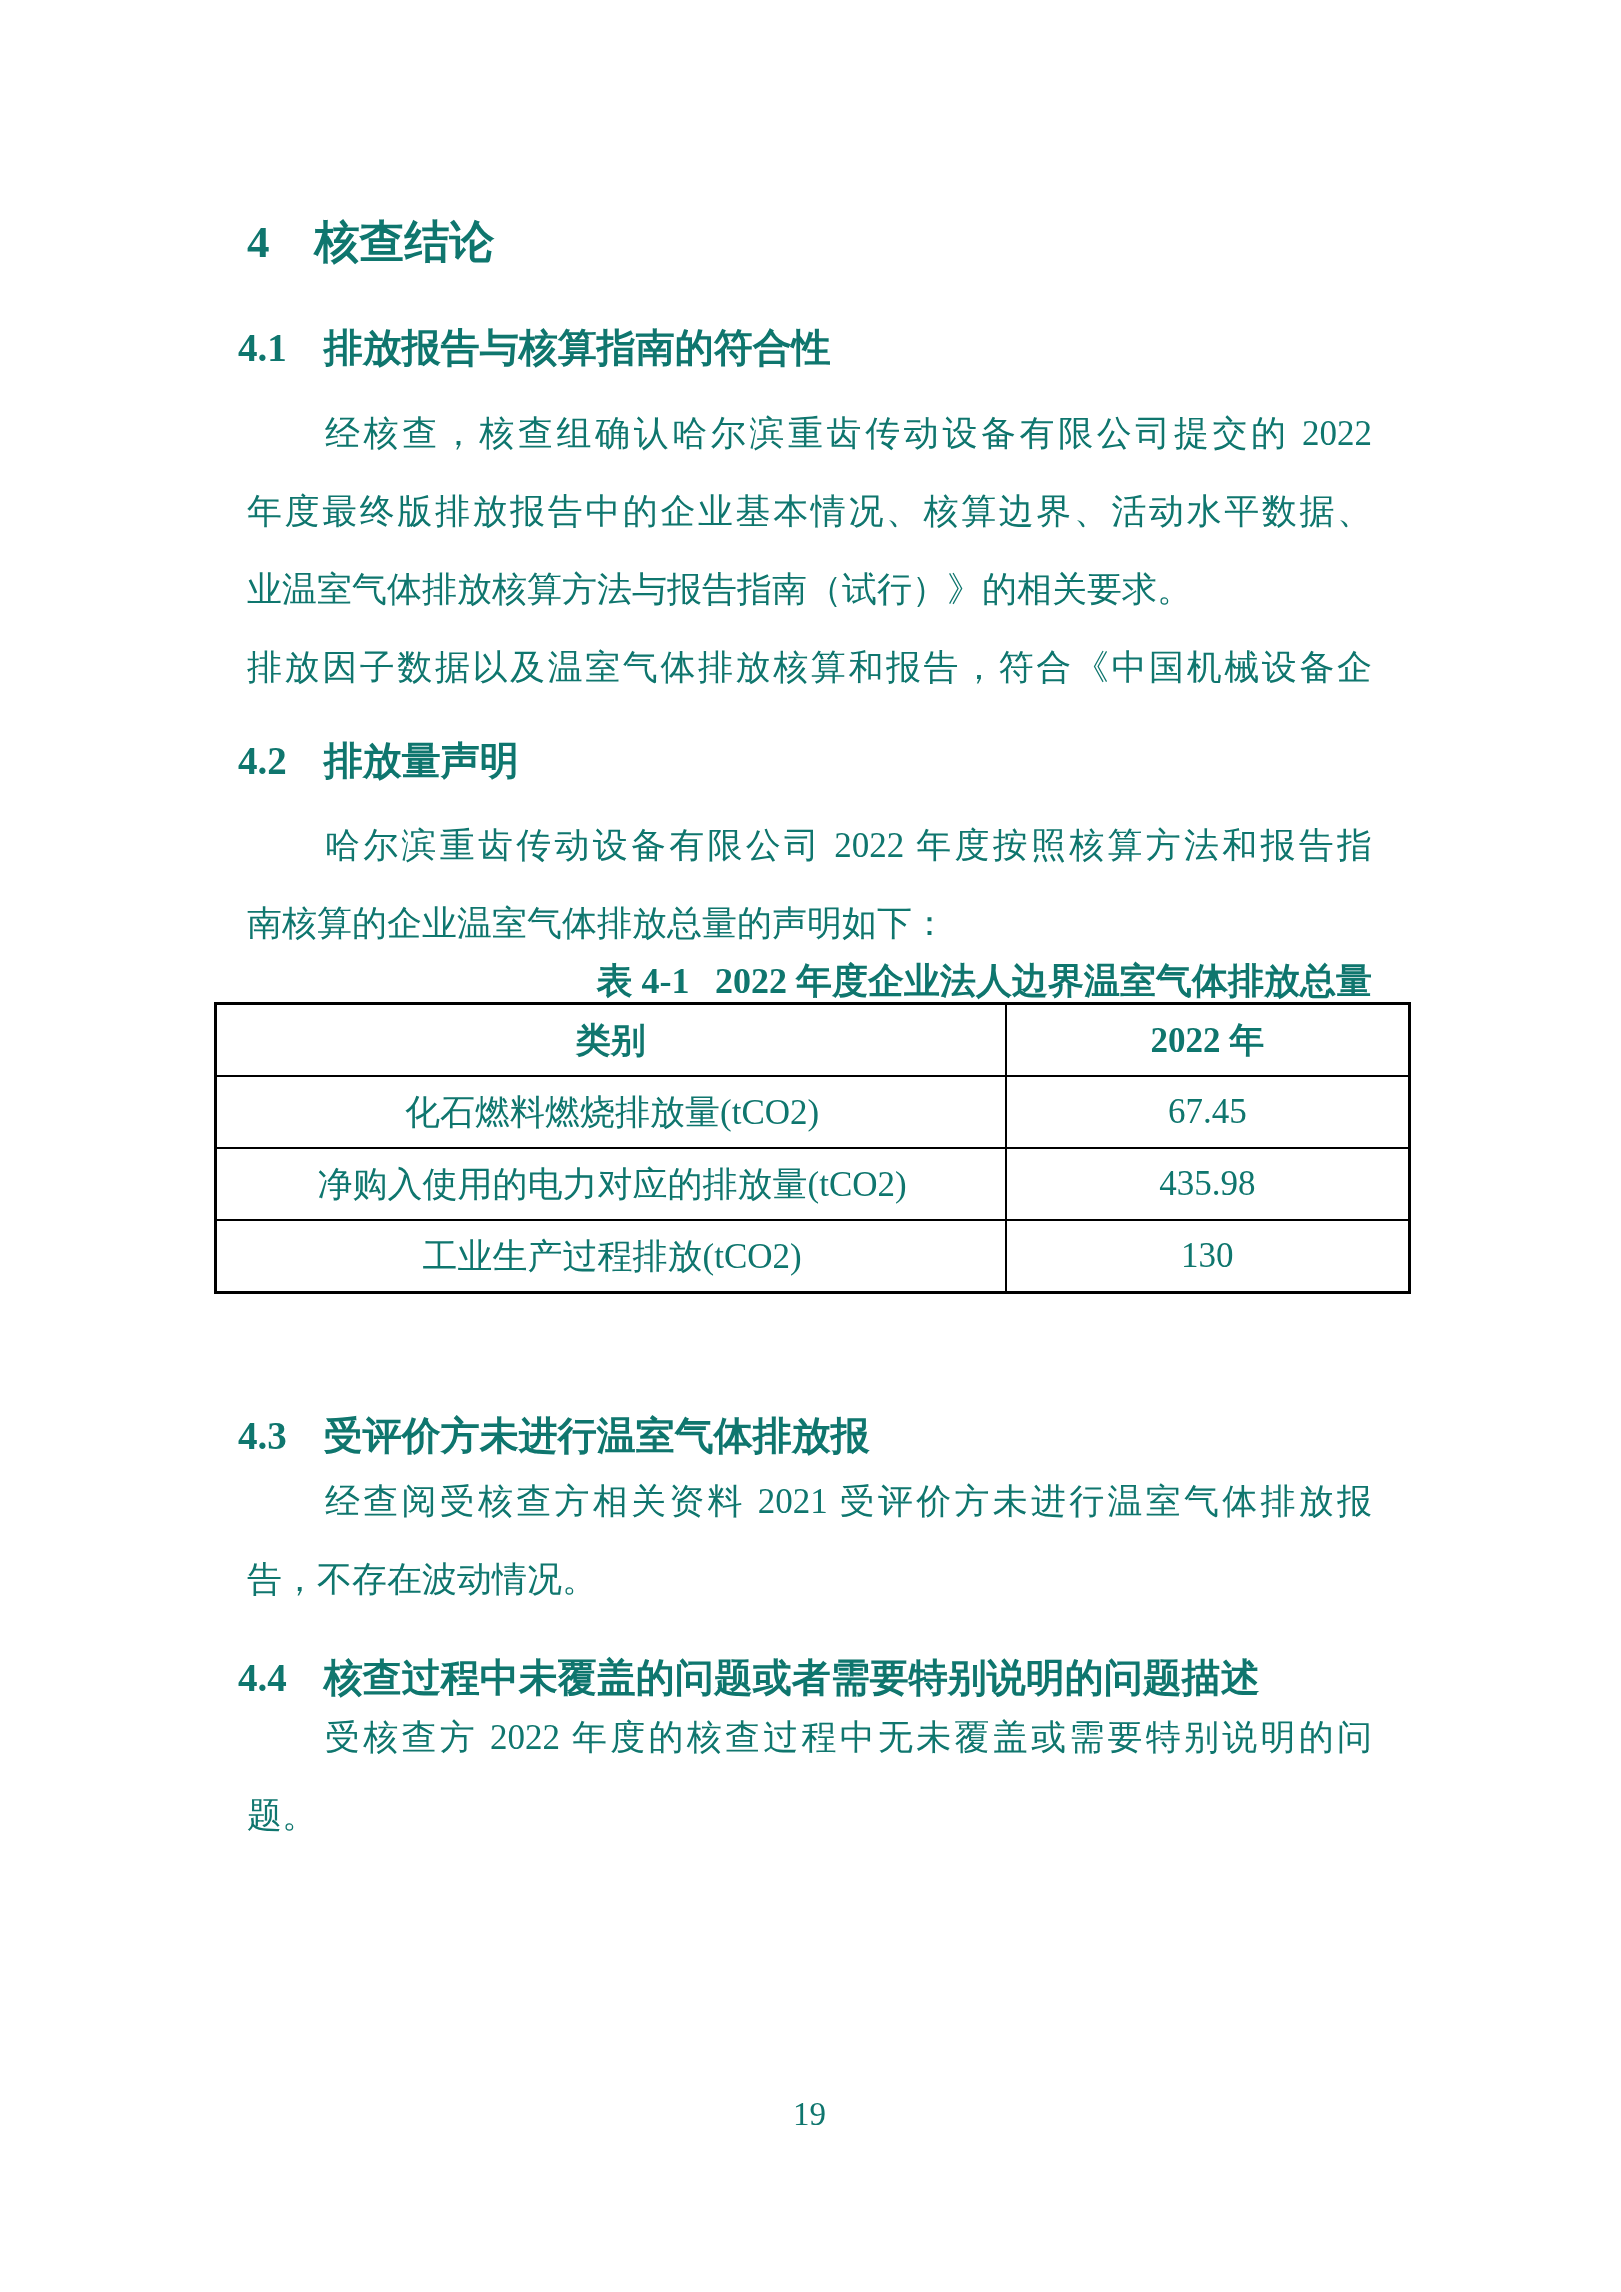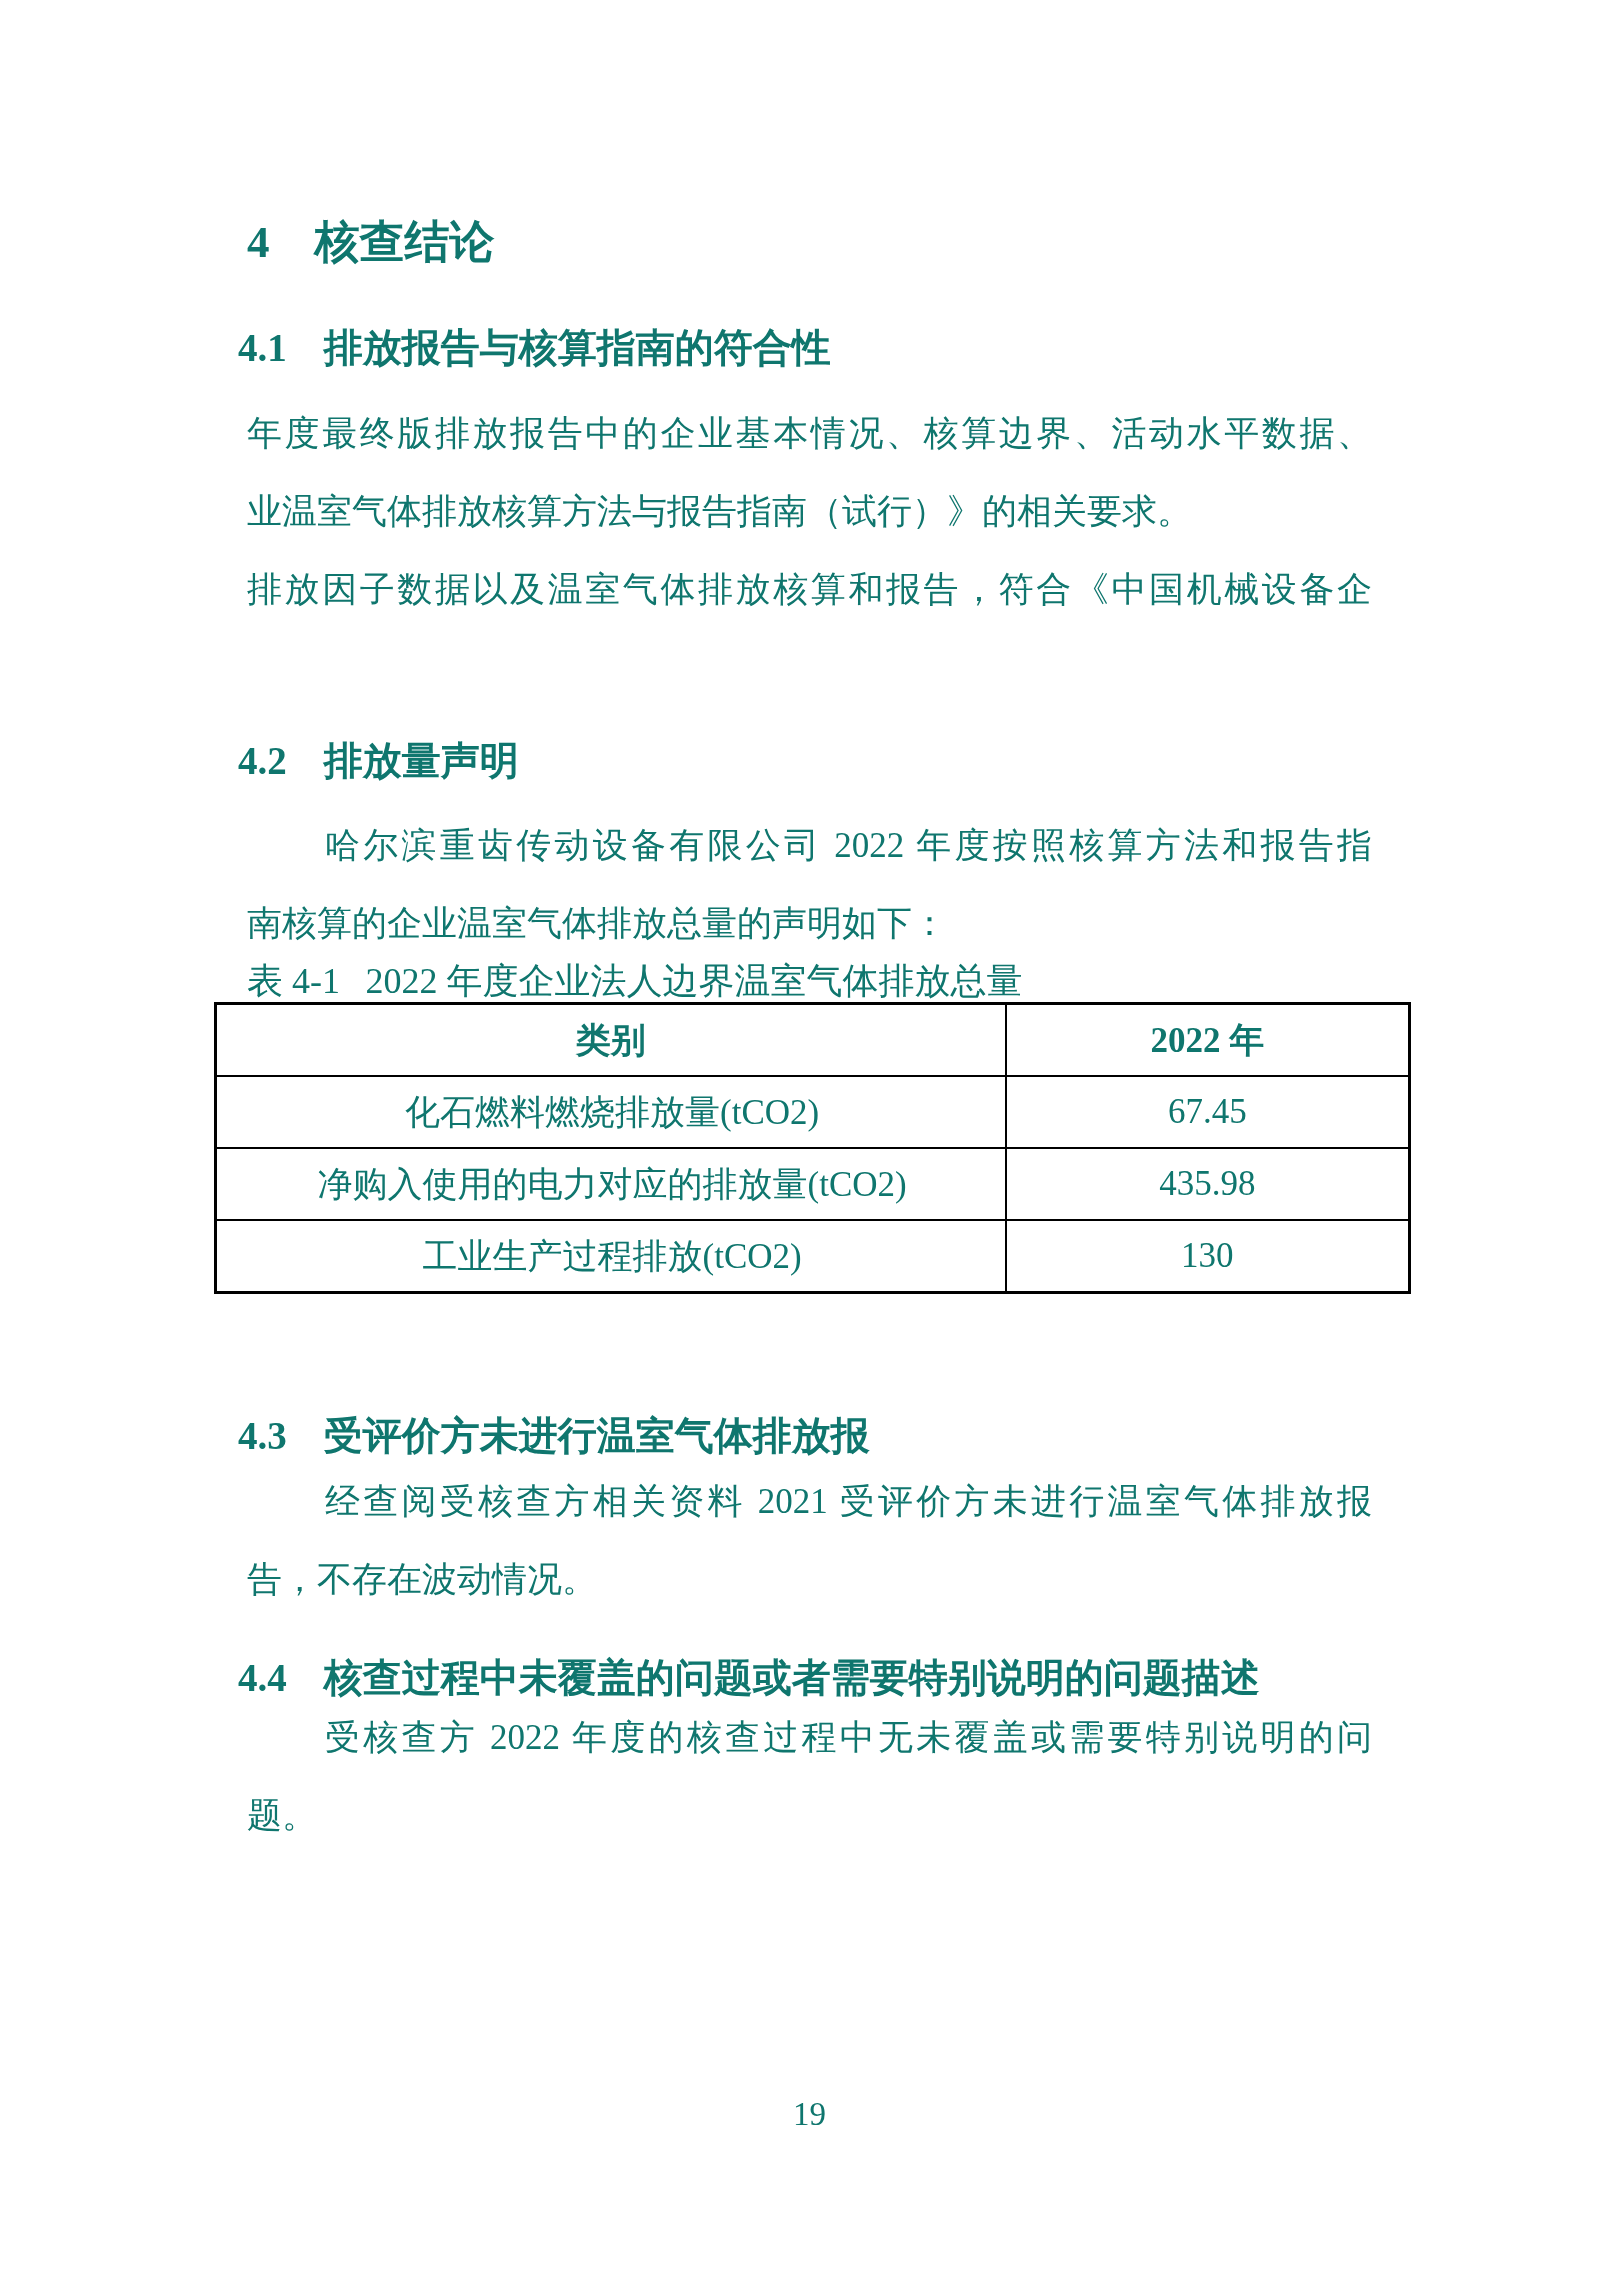--- a/index.html
+++ b/index.html
@@ -45,23 +45,23 @@
   .para.p43 { top: 1463px; }
   .para.p44 { top: 1699px; }
   .line { text-align: left; }
   .line.full { text-align: justify; text-align-last: justify; }
   .line.indent { text-indent: 78px; }
   .caption {
     position: absolute;
     left: 247px;
     top: 957px;
     width: 1125px;
-    text-align: left;
+    text-align: right;
     font-size: 36px;
-    font-weight: normal;
+    font-weight: bold;
     white-space: nowrap;
   }
   .caption .cap-label { display: inline-block; margin-right: 25.5px; }
   table.emissions {
     position: absolute;
     left: 214px;
     top: 1002px;
     width: 1194px;
     border-collapse: collapse;
     table-layout: fixed;
@@ -95,20 +95,21 @@
 
   <div class="h1">
     <span class="h-num">4</span><span>核查结论</span>
   </div>
 
   <div class="h2 s41">
     <span class="h-num">4.1</span><span>排放报告与核算指南的符合性</span>
   </div>
 
   <div class="para p41">
+    <div class="line full indent">经核查，核查组确认哈尔滨重齿传动设备有限公司提交的 2022</div>
     <div class="line full">年度最终版排放报告中的企业基本情况、核算边界、活动水平数据、</div>
     <div class="line">业温室气体排放核算方法与报告指南（试行）》的相关要求。</div>
     <div class="line full">排放因子数据以及温室气体排放核算和报告，符合《中国机械设备企</div>
   </div>
 
   <div class="h2 s42">
     <span class="h-num">4.2</span><span>排放量声明</span>
   </div>
 
   <div class="para p42">

